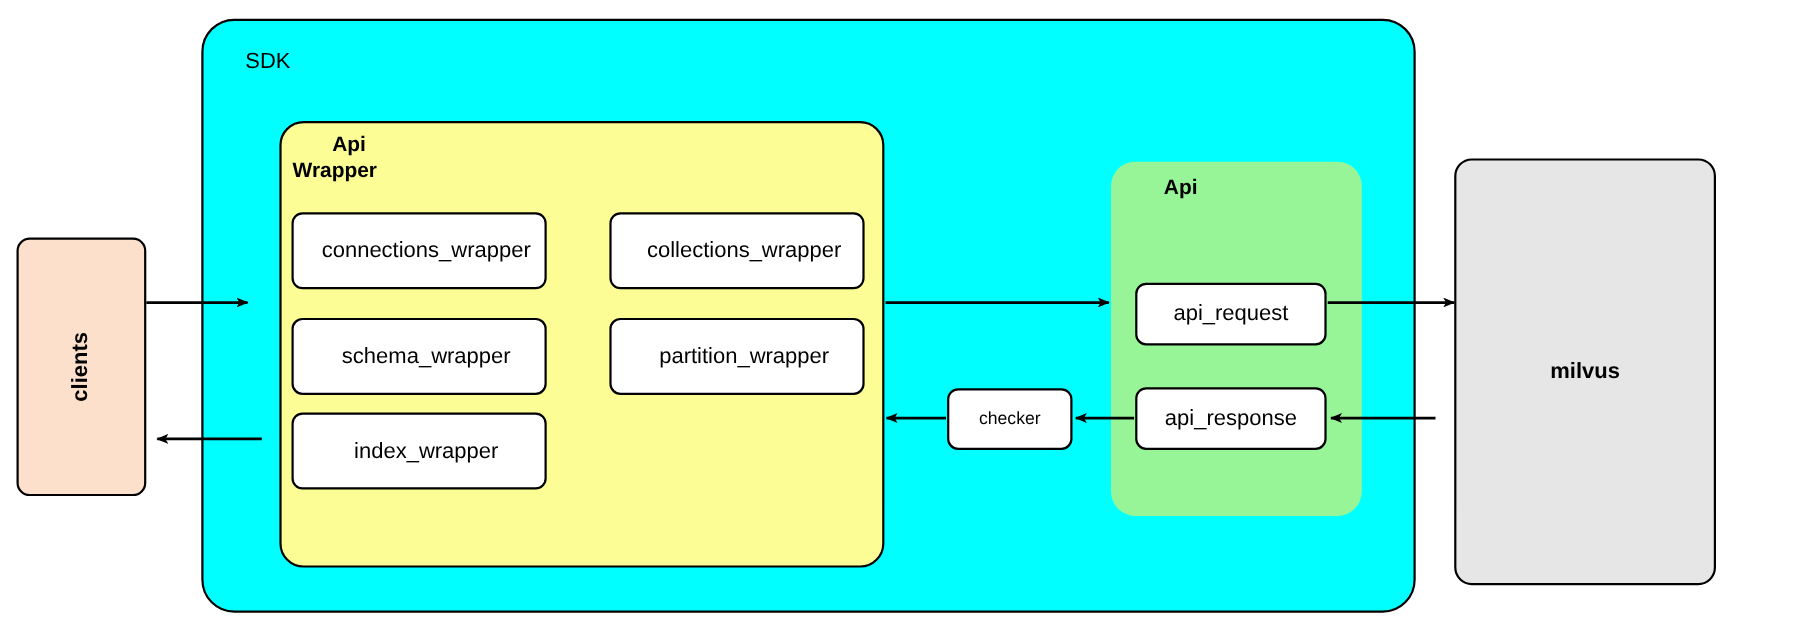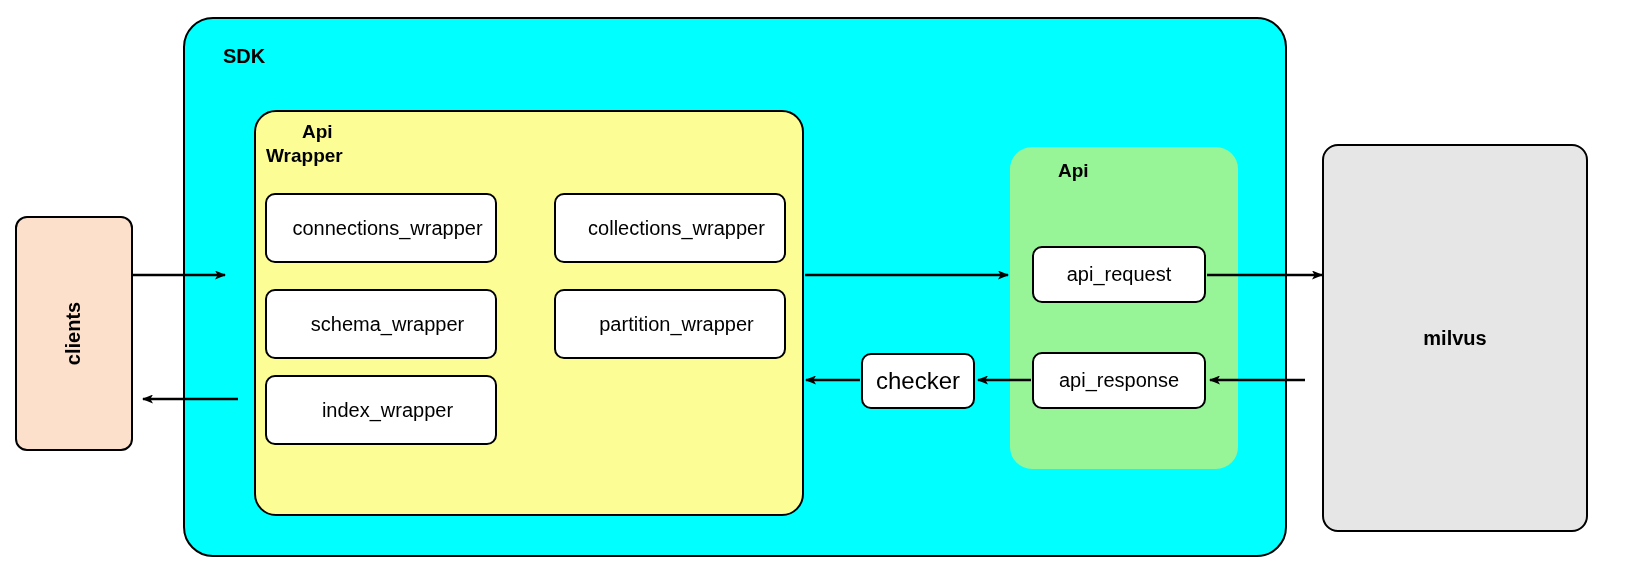--- a/index.html
+++ b/index.html
@@ -37,21 +37,21 @@
     height: 540px;
     background: #00ffff;
     border-radius: 30px;
     display: block;
   }
   #sdk-label {
     position: absolute;
     left: 38px;
     top: 26px;
     font-size: 20px;
-    font-weight: bold;
+    font-weight: normal;
     line-height: 1.15;
     white-space: nowrap;
   }
 
   
   #api-wrapper-box {
     left: 254px;
     top: 110px;
     width: 550px;
     height: 406px;
@@ -123,32 +123,32 @@
     padding-left: 6px;
   }
   .gateway-cell {
     background: #ffffff;
     border-radius: 10px;
     font-size: 20px;
     width: 174px;
     height: 57px;
     left: 1032px;
   }
-  #api-request-box  { top: 246px; }
+  #api-request-box  { top: 257px; }
   #api-response-box { top: 352px; text-align: center; }
 
   
   #checker-box {
     left: 861px;
     top: 353px;
     width: 114px;
     height: 56px;
     background: #ffffff;
     border-radius: 10px;
-    font-size: 24px;
+    font-size: 16px;
   }
 
   
   #clients-box {
     left: 15px;
     top: 216px;
     width: 118px;
     height: 235px;
     background: #fce0cb;
     border-radius: 12px;
@@ -157,21 +157,21 @@
     font-size: 20px;
     font-weight: bold;
     transform: rotate(-90deg);
     white-space: nowrap;
   }
 
   
   #milvus-box {
     left: 1322px;
     top: 144px;
-    width: 266px;
+    width: 238px;
     height: 388px;
     background: #e6e6e6;
     border-radius: 16px;
     font-size: 20px;
     font-weight: bold;
   }
 
   
   #connectors {
     position: absolute;

